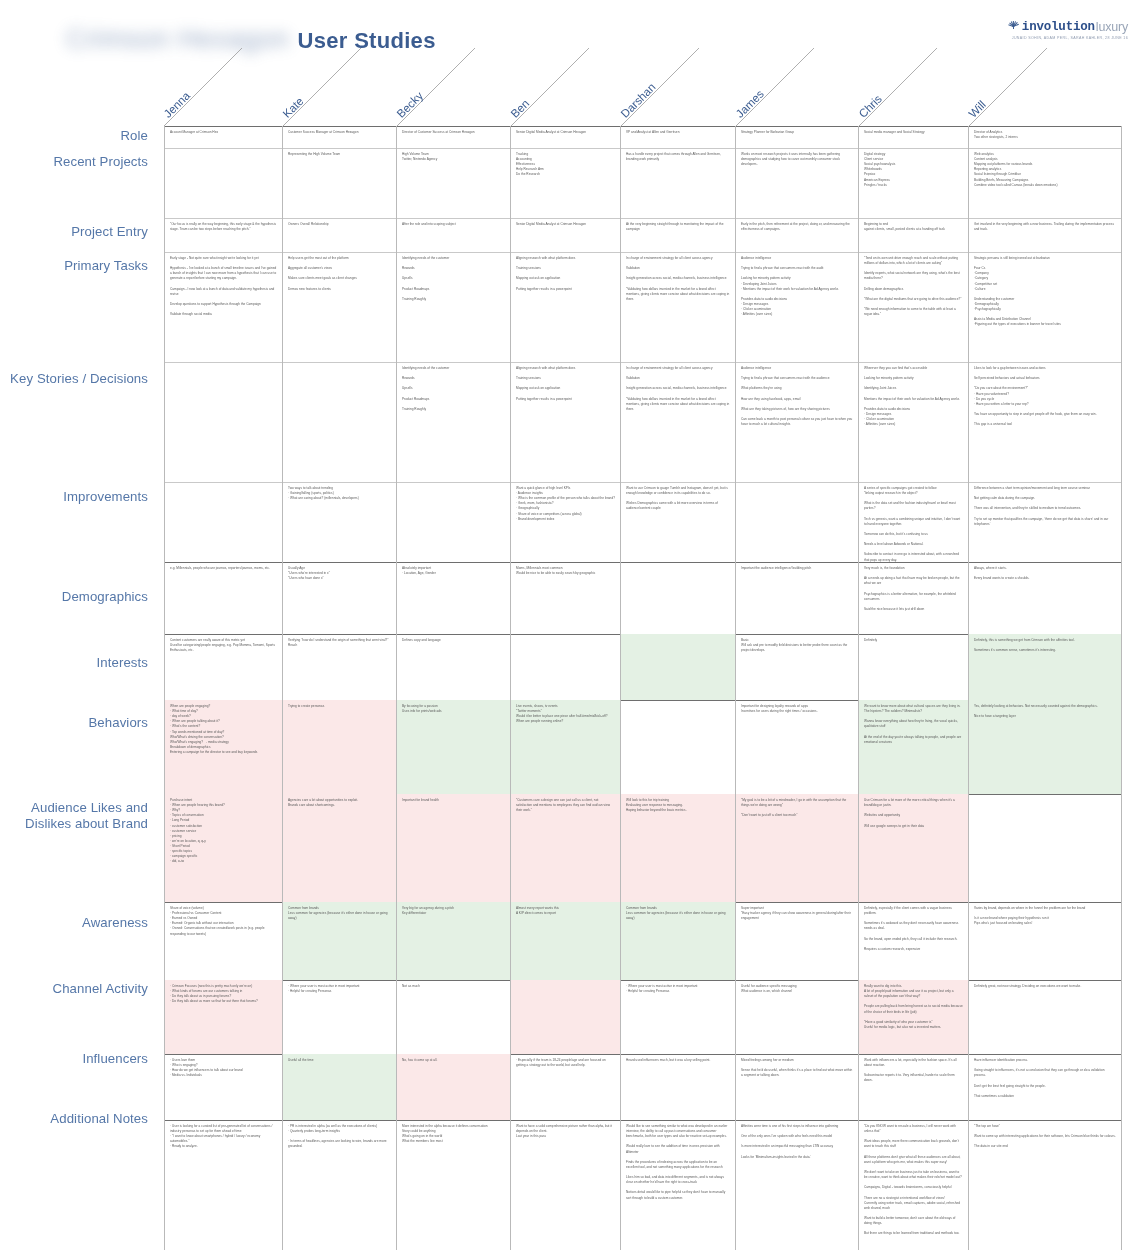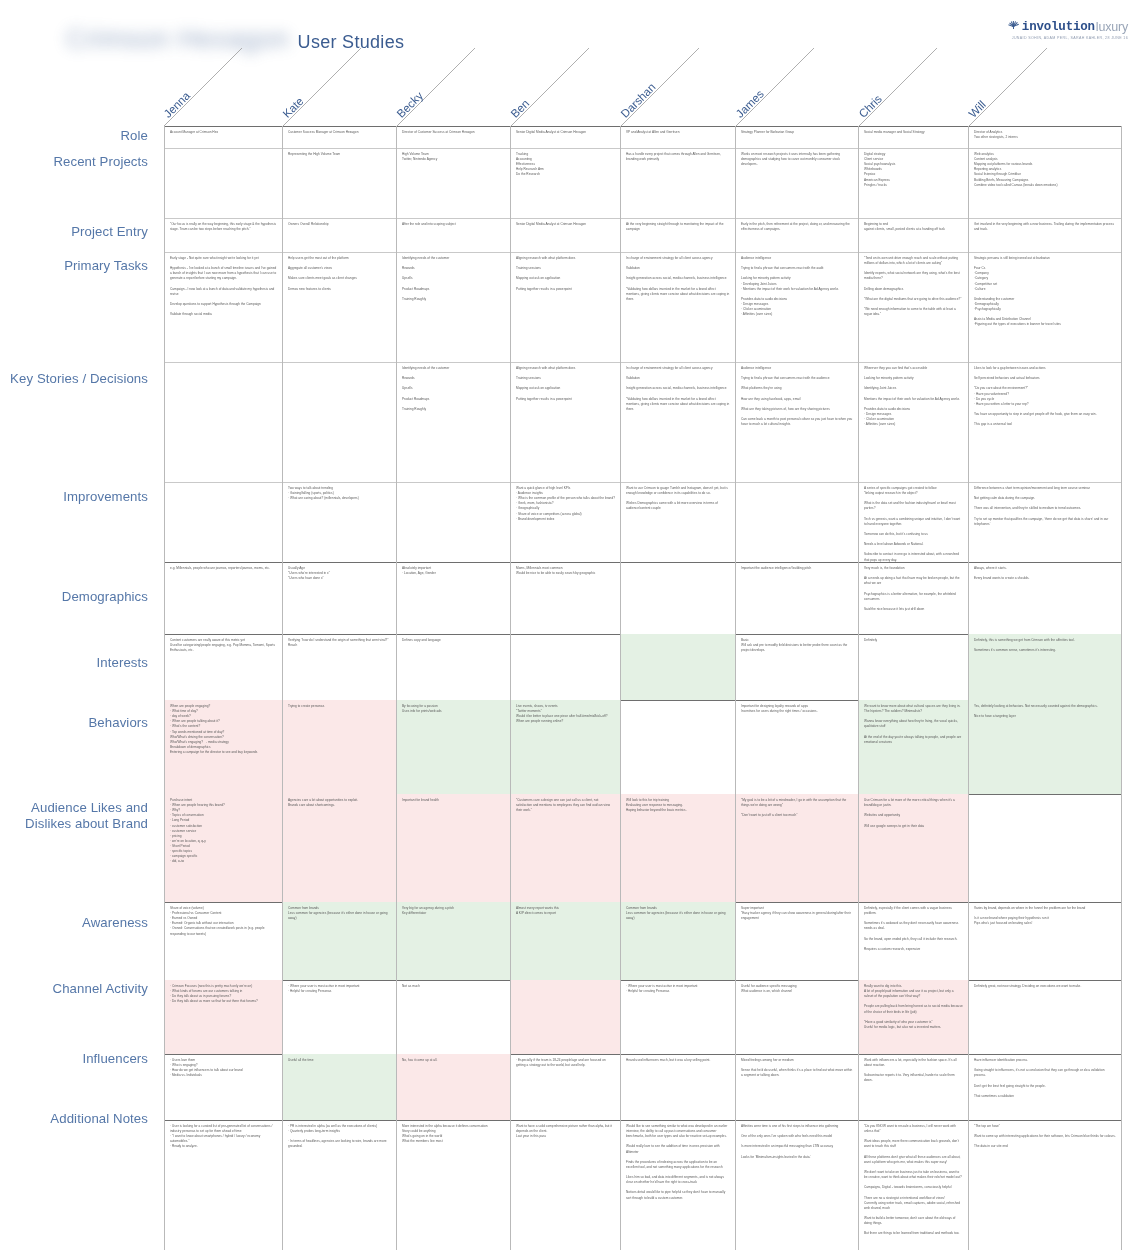--- a/index.html
+++ b/index.html
@@ -8,21 +8,21 @@
     width:1142px; height:1250px; position:relative; overflow:hidden;
     color:#4a4a4a;
   }
   
   #header{position:absolute; left:0; top:0; width:1142px; height:118px;}
   #title-wrap{position:absolute; left:66px; top:24px; display:flex; align-items:baseline; gap:8px;}
   #title-redacted{
     font-size:27px; letter-spacing:.5px; color:#5f7aa6; font-weight:400;
     filter:blur(7px); opacity:.62; user-select:none;
   }
-  #title-main{font-size:18px; color:#3b5c90; font-weight:400; letter-spacing:.3px;}
+  #title-main{font-size:22px; color:#3b5c90; font-weight:700; letter-spacing:.3px;}
   #brand{position:absolute; right:14px; top:20px; text-align:right; width:190px;}
   #brand-row{display:flex; align-items:center; justify-content:flex-end; gap:1px;}
   #brand-spark{width:13px;height:13px;position:relative;margin-right:1px;}
   #brand-spark i{position:absolute;left:6px;top:0;width:1.4px;height:7px;background:#3b5c90;transform-origin:50% 100%;display:block;}
   #brand-a{font-size:12.5px;font-weight:bold;color:#2d4f8a;letter-spacing:-.2px;font-family:Liberation Mono, monospace;}
   #brand-b{font-size:12.5px;color:#9aa6b8;letter-spacing:-.2px;}
   #brand-sub{font-size:3.6px;color:#8f9bb0;letter-spacing:.35px;margin-top:2px;
     filter:blur(.35px);}
   
   #colheads{position:absolute; left:0; top:48px; width:1142px; height:78px;}

